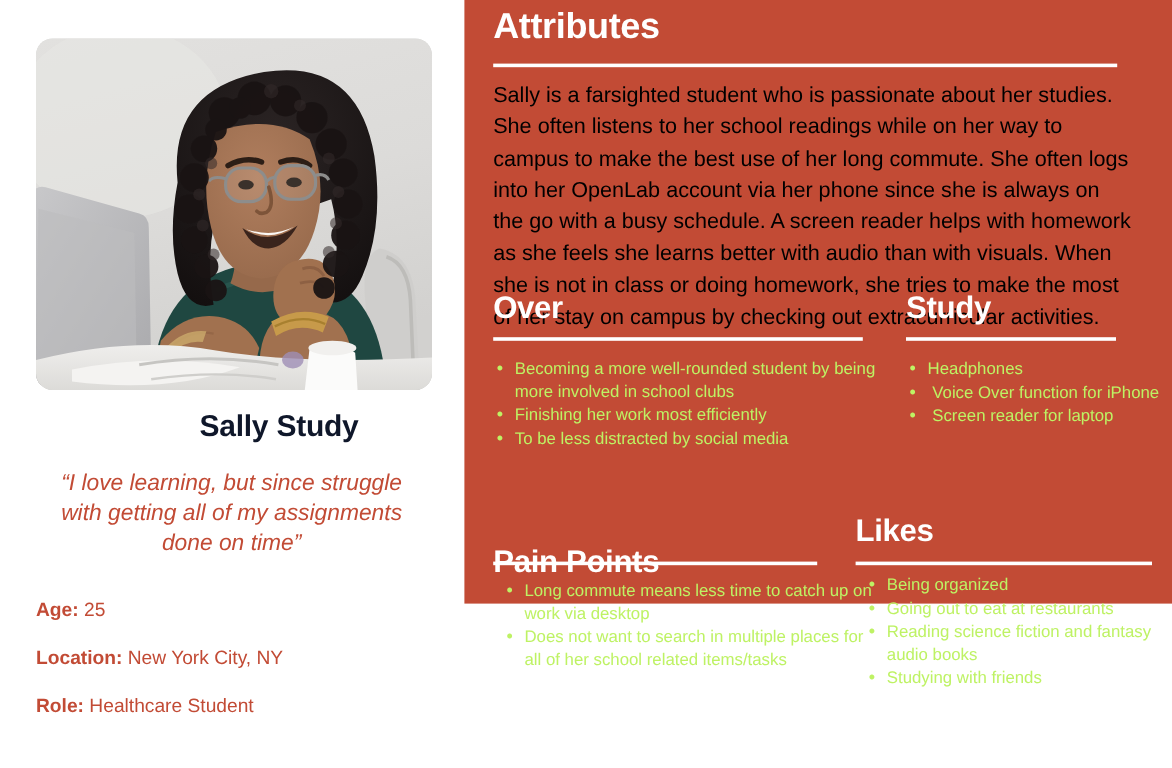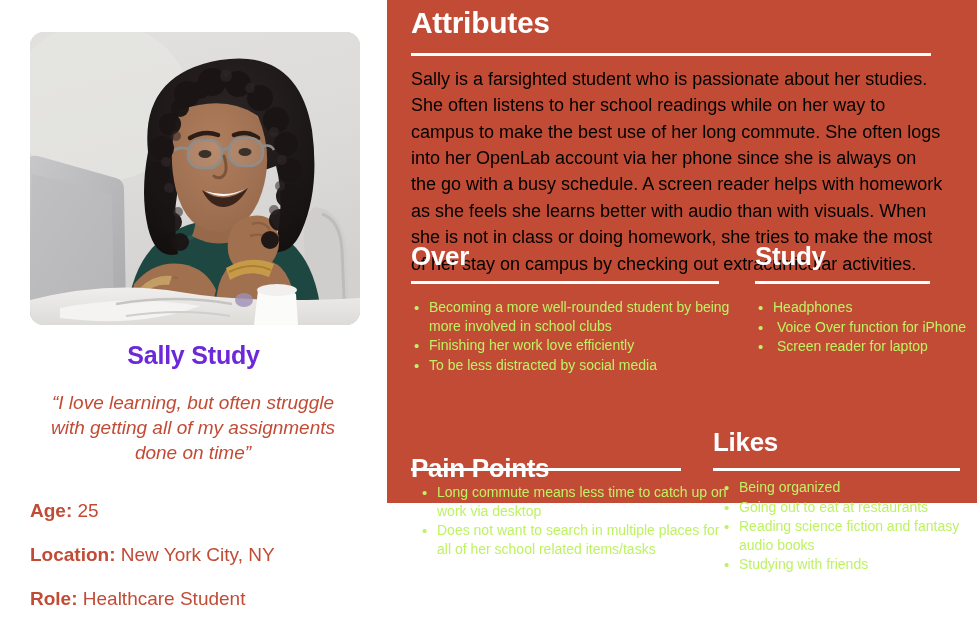--- a/index.html
+++ b/index.html
@@ -39,42 +39,43 @@
   .photo-svg { display: block; width: 100%; height: 100%; }
 
   .persona-name {
     position: absolute;
     left: 0;
     top: 341px;
     width: 387px;
     text-align: center;
     font-size: 25px;
     font-weight: bold;
-    color: #6d28d9;
+    color: #0f172a;
     letter-spacing: -0.2px;
+    padding-left: 39px;
   }
   .persona-quote {
     position: absolute;
     left: 38px;
     top: 390px;
     width: 310px;
     text-align: center;
     font-size: 19px;
     font-style: italic;
     color: #C24B35;
     line-height: 1.32;
   }
   .facts {
     position: absolute;
     left: 30px;
     top: 500px;
     width: 350px;
   }
   .fact-row {
-    font-size: 19px;
+    font-size: 16px;
     color: #C24B35;
     margin-bottom: 22px;
     white-space: nowrap;
   }
   .fact-row:last-child { margin-bottom: 0; }
   .fact-label { font-weight: bold; }
   .fact-value { font-weight: normal; }
 
   
   .right-panel {
@@ -275,21 +276,21 @@
 
         <path d="M228 258 q26 -6 38 4 l2 31 h-44 z" fill="#fbfbfa"></path>
         <ellipse cx="247" cy="258" rx="20" ry="6" fill="#f1f0ee"></ellipse>
 
         <ellipse cx="214" cy="268" rx="9" ry="7" fill="#9f8fb5" opacity="0.8"></ellipse>
       </svg>
     </div>
 
     <div class="persona-name">Sally Study</div>
 
-    <div class="persona-quote">“I love learning, but often struggle with getting all of my assignments done on time”</div>
+    <div class="persona-quote">“I love learning, but since struggle with getting all of my assignments done on time”</div>
 
     <div class="facts">
       <div class="fact-row">
         <span class="fact-label">Age:</span><span class="fact-value"> 25</span>
       </div>
       <div class="fact-row">
         <span class="fact-label">Location:</span><span class="fact-value"> New York City, NY</span>
       </div>
       <div class="fact-row">
         <span class="fact-label">Role:</span><span class="fact-value"> Healthcare Student</span>
@@ -300,21 +301,21 @@
   <div class="right-panel">
 
     <div class="sec-title" id="attributes-title">Attributes</div>
     <div class="rule" id="attributes-rule"></div>
     <div class="body-text" id="attributes-text">Sally is a farsighted student who is passionate about her studies. She often listens to her school readings while on her way to campus to make the best use of her long commute.  She often logs into her OpenLab account via her phone since she is always on the go with a busy schedule. A screen reader helps with homework as she feels she learns better with audio than with visuals.  When she is not in class or doing homework, she tries to make the most of her stay on campus by checking out extracurricular activities.</div>
 
     <div class="sec-title" id="goals-title">Over</div>
     <div class="rule" id="goals-rule"></div>
     <ul class="bullets" id="goals-list">
       <li>Becoming a more well-rounded student by being more involved in school clubs</li>
-      <li>Finishing her work love efficiently</li>
+      <li>Finishing her work most efficiently</li>
       <li>To be less distracted by social media</li>
     </ul>
 
     <div class="sec-title" id="tech-title">Study</div>
     <div class="rule" id="tech-rule"></div>
     <ul class="bullets" id="tech-list">
       <li>Headphones</li>
       <li> Voice Over function for iPhone</li>
       <li> Screen reader for laptop</li>
     </ul>

